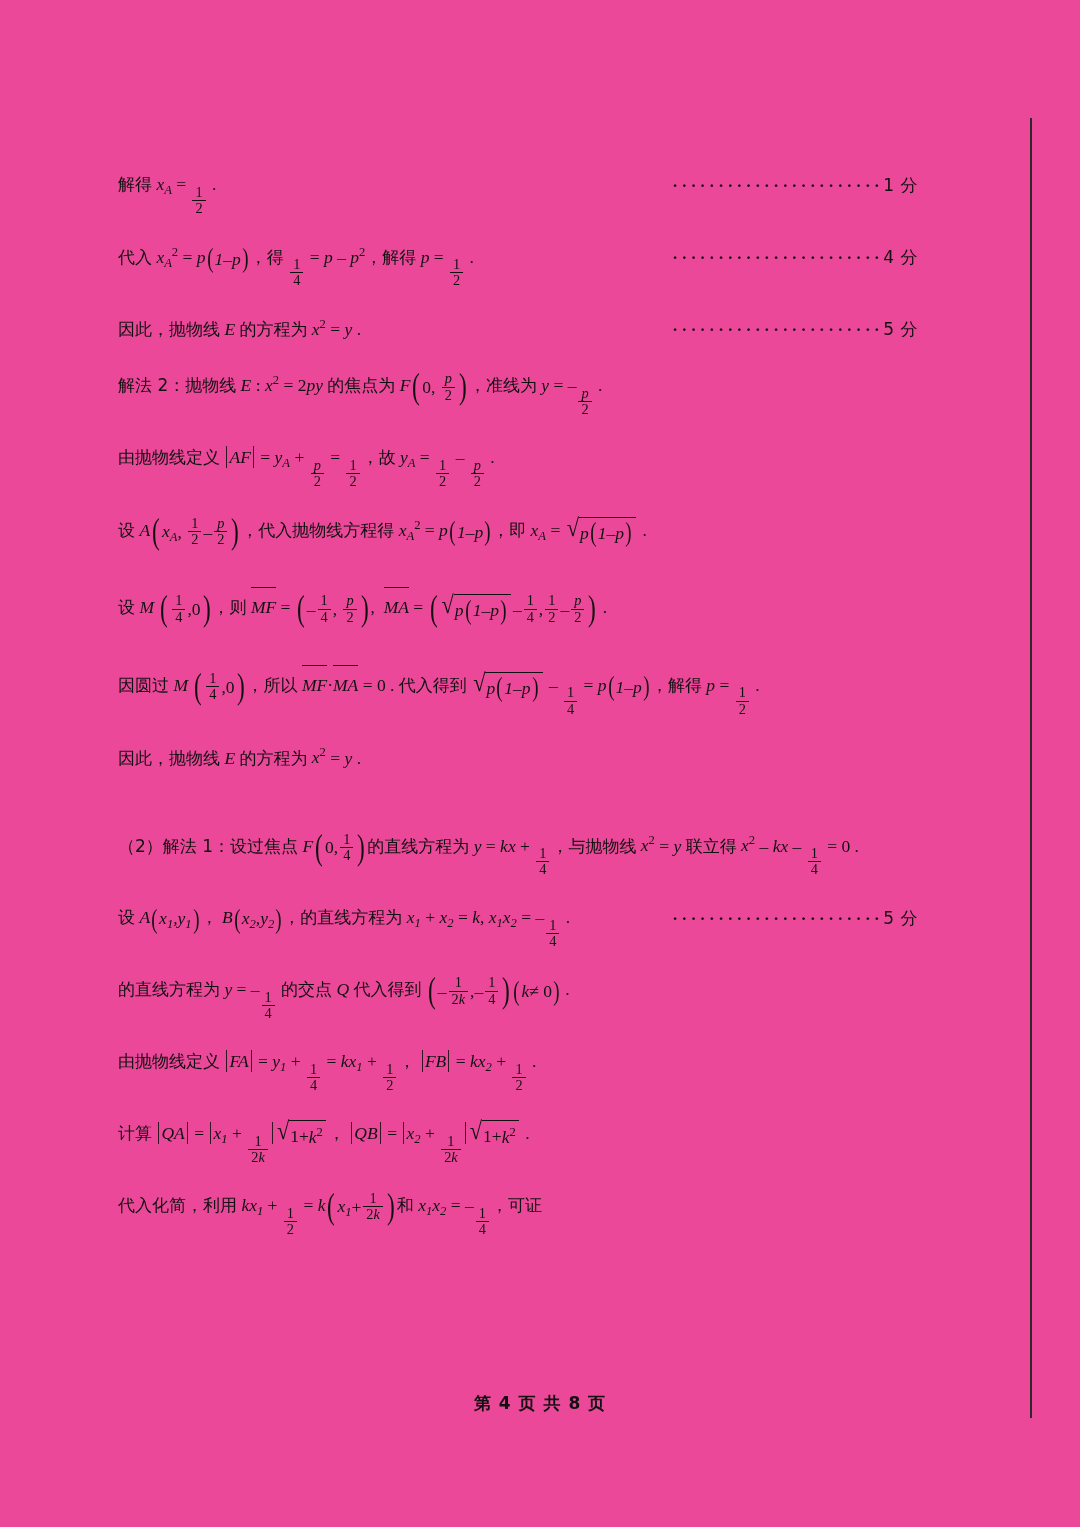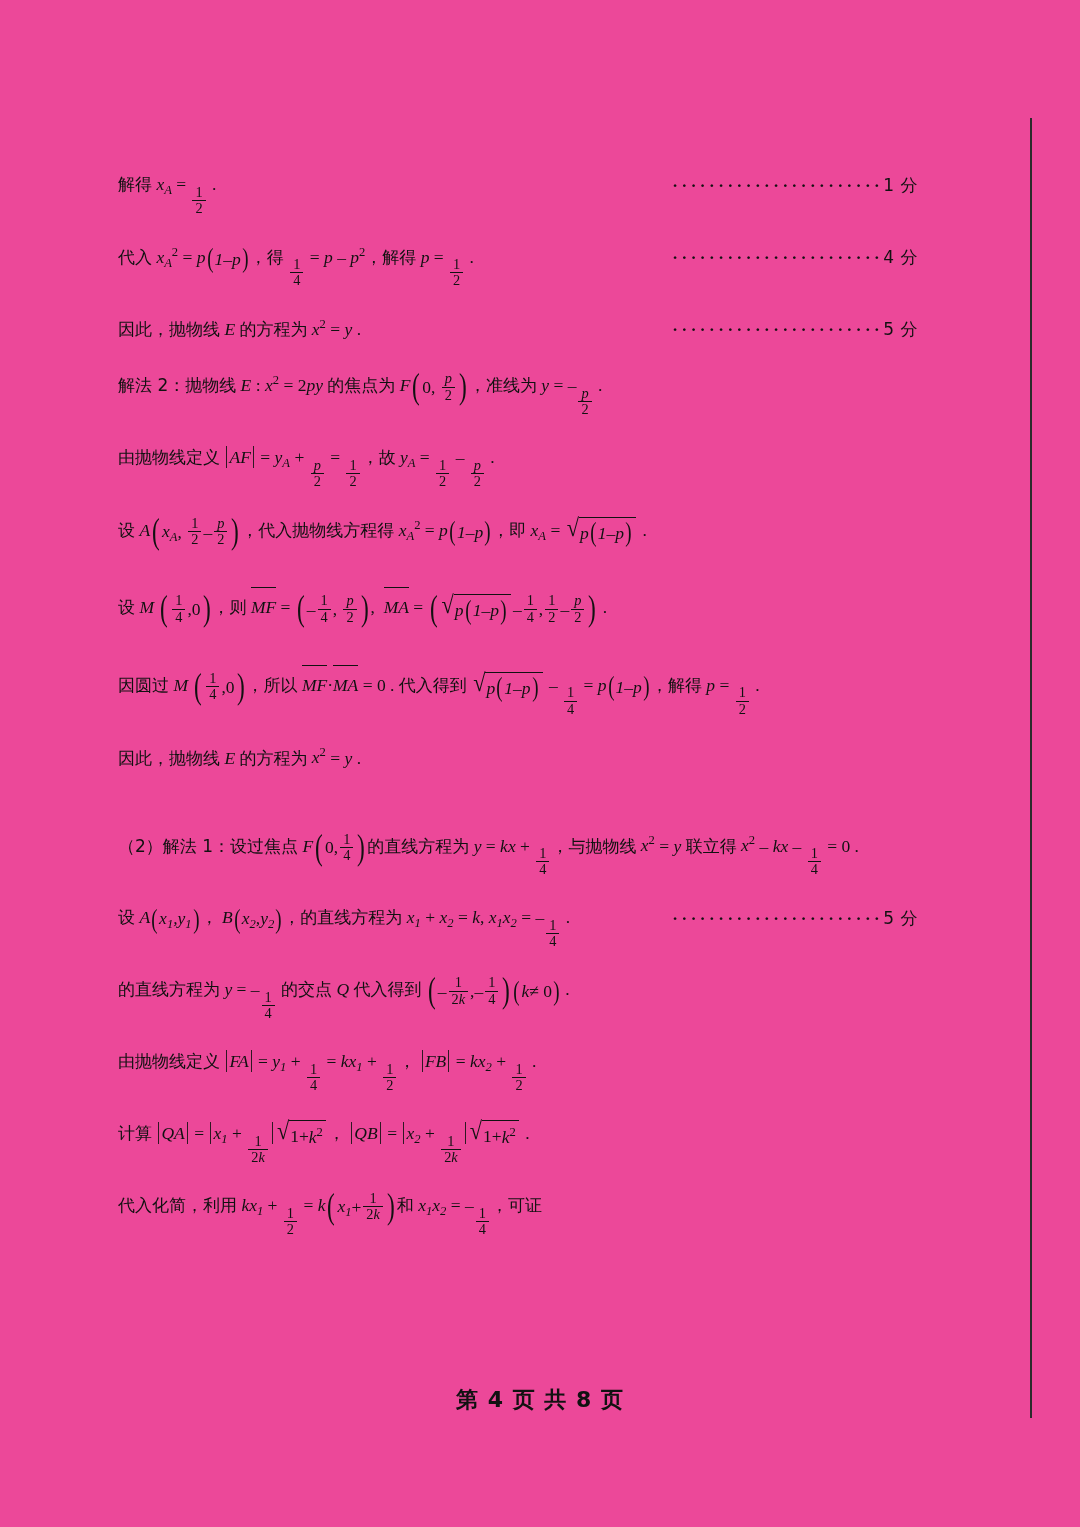--- a/index.html
+++ b/index.html
@@ -137,21 +137,21 @@
     line-height: 0.8;
   }
   .footer {
     position: absolute;
     left: 0;
     right: 0;
     bottom: 112px;
     text-align: center;
     font-family: "DejaVu Sans", "Liberation Sans", sans-serif;
     font-weight: 700;
-    font-size: 22px;
+    font-size: 17px;
     letter-spacing: 1px;
     color: #111;
   }
   .gap-big { margin-bottom: 58px; }
   .gap-xl { margin-bottom: 58px; }
 </style>
 </head>
 <body>
 
 <div class="page">

